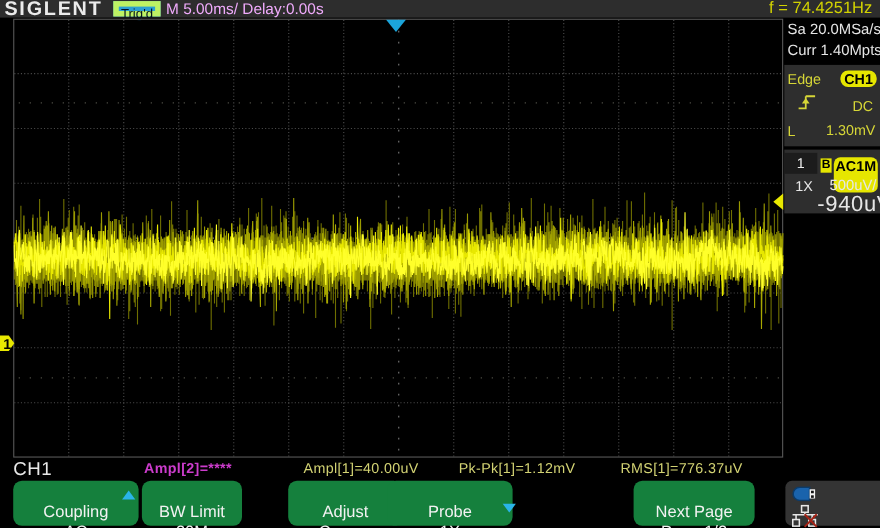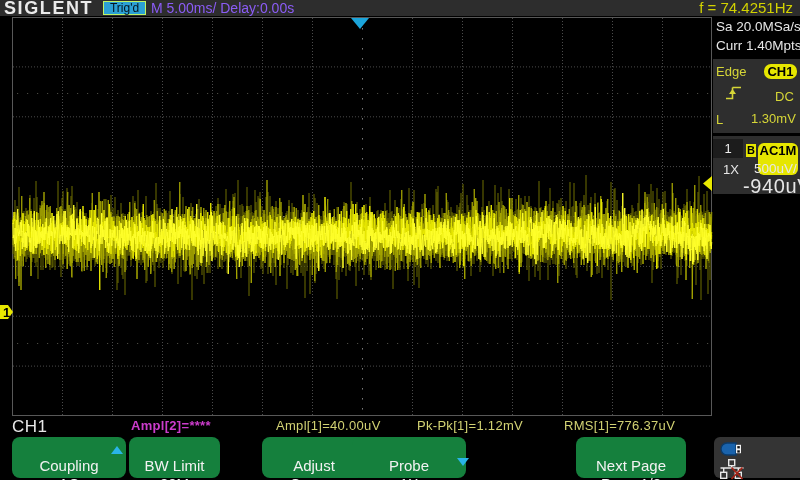--- a/index.html
+++ b/index.html
@@ -1,19 +1,19 @@
 <!DOCTYPE html>
 <html><head><meta charset="utf-8"><style>
 *{margin:0;padding:0;box-sizing:border-box}
 html,body{width:800px;height:480px;background:#000;font-family:"Liberation Sans",sans-serif;overflow:hidden;position:relative}
 .abs{position:absolute;white-space:nowrap}
 #topbar{left:0;top:0;width:800px;height:16px;background:#2d2d2d}
 .logo{left:4px;top:-1px;color:#ebebeb;font-weight:bold;font-size:18px;letter-spacing:1.6px;line-height:18px}
-.trigd{left:103px;top:1px;width:43px;height:14px;background:#2ba0d4;border:1px solid #bef264;color:#04141e;font-size:12px;text-align:center;line-height:12px}
-.tbase{left:151px;top:1px;color:#8b5cf6;font-size:14px;line-height:14px}
+.trigd{left:103px;top:1px;width:43px;height:14px;background:#2ba0d4;border:5px solid #bef264;color:#04141e;font-size:12px;text-align:center;line-height:12px}
+.tbase{left:151px;top:1px;color:#f0abfc;font-size:14px;line-height:14px}
 .freq{right:7px;top:1px;color:#d2d200;font-size:15px;line-height:14px}
 .sidew{color:#e6e6e6;font-size:13.5px;line-height:14px}
 .sidey{color:#d6d637;font-size:13px;line-height:13px}
 .box{left:713px;width:87px;background:#2e2e2e}
 .badge{background:#e6e600;color:#000;font-weight:bold;font-size:12px;text-align:center}
 .meas{font-size:13px;line-height:13px;color:#d2d273;letter-spacing:0.3px}
 .btn{top:437px;height:41px;background:#15803d;border-radius:8px;color:#f2f2f2;font-size:15px;text-align:center;line-height:18px;padding-top:20px}
 </style></head><body>
 <div class="abs" id="topbar"></div>
 <div class="abs logo">SIGLENT</div>

